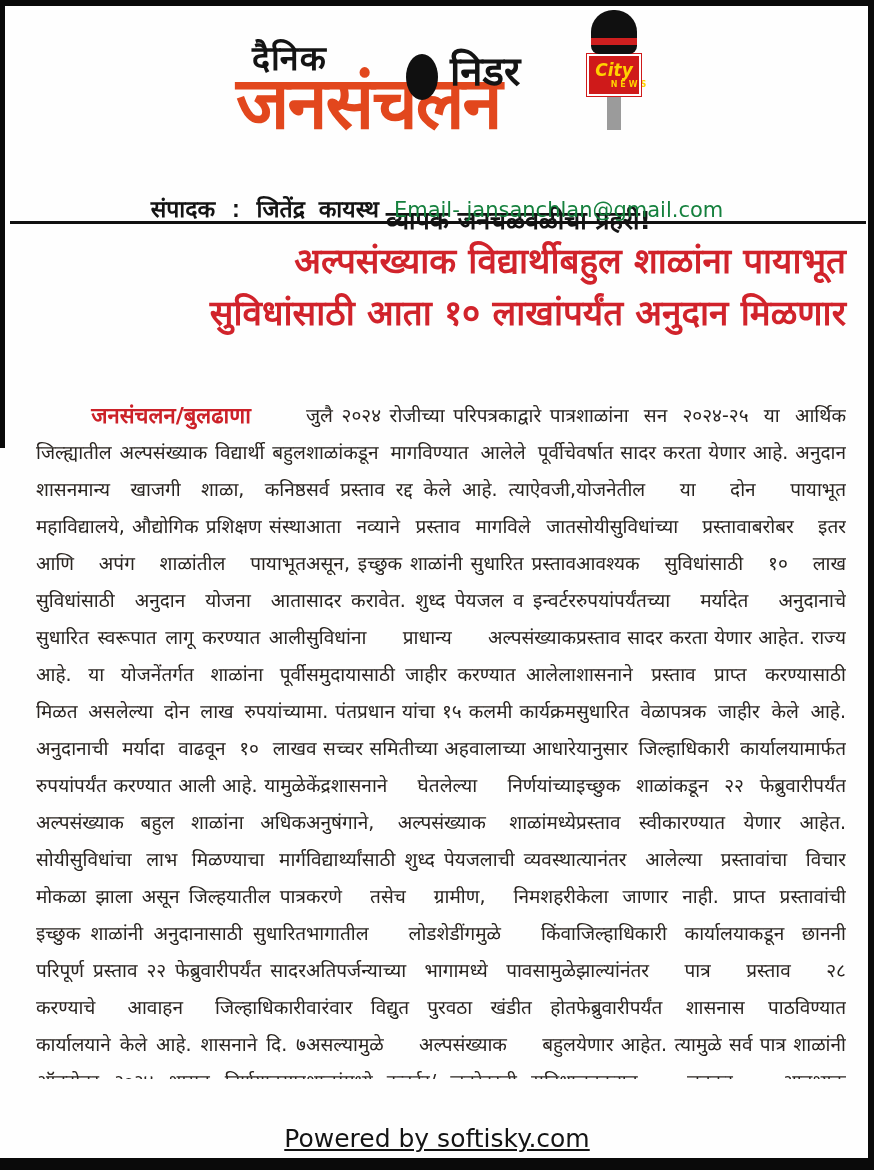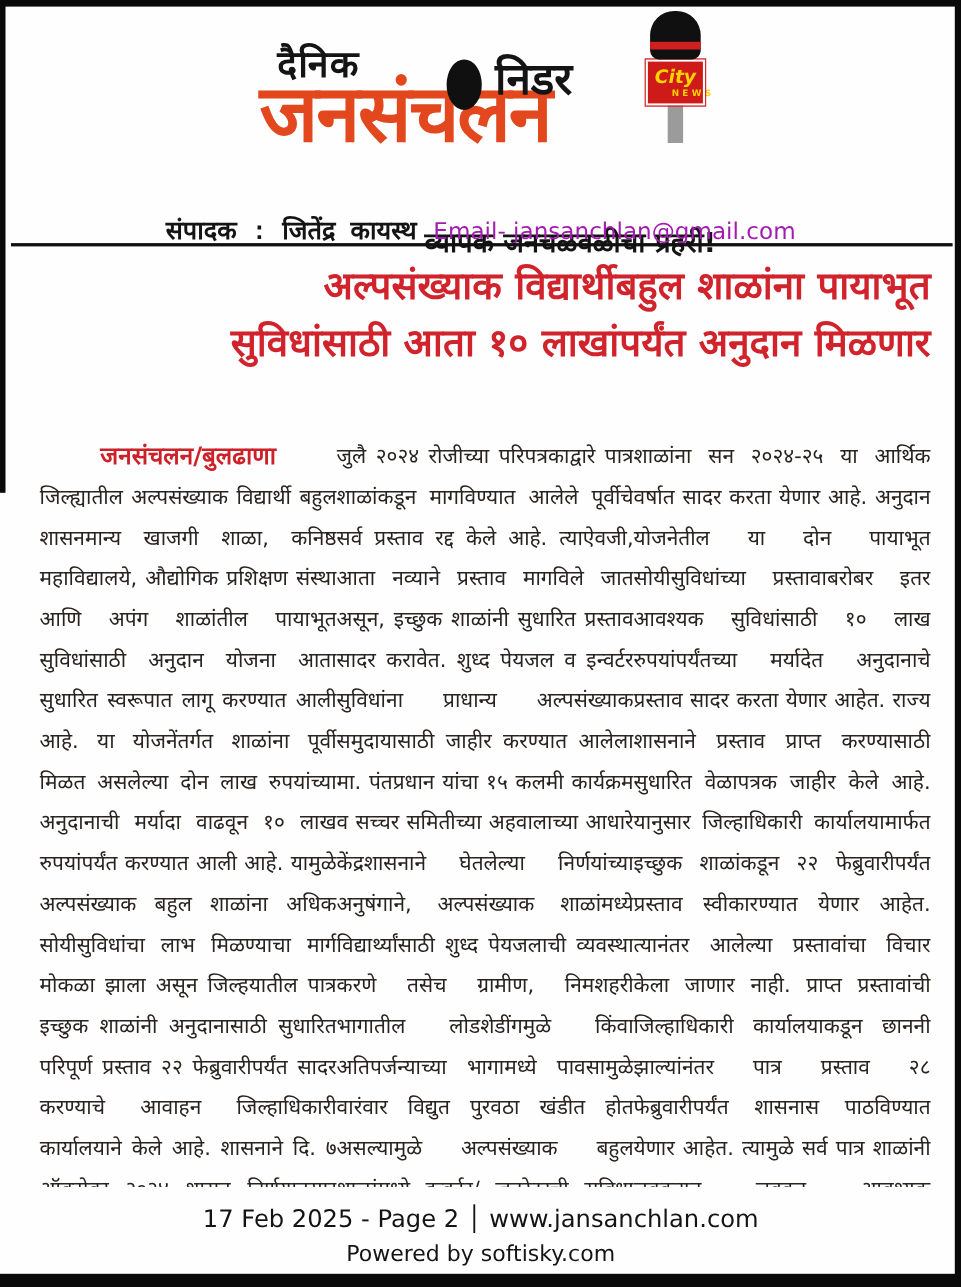--- a/index.html
+++ b/index.html
@@ -47,21 +47,21 @@
   .badge-city { color:#ffd200; font-size:17px; font-weight:bold; font-style:italic; line-height:1; }
   .badge-news { color:#ffd200; font-size:8px;  font-weight:bold; letter-spacing:3px; line-height:1; margin-top:2px;padding-left:32px; }
   .mic2-stem { width:14px; height:34px; background:#9b9b9b; margin:0 auto; }
 
   .tagline {
     position:absolute; left:386px; top:148px;
     font-size:25px; font-weight:bold; color:#141414; white-space:nowrap;margin-top:48px;
   }
   .editor-row { position:absolute; top:186px; left:0; width:100%; text-align:center; white-space:nowrap; }
   .editor { font-size:23px; font-weight:bold; color:#141414;font-family:Liberation Mono, monospace; }
-  .email  { font-size:21px; font-weight:normal; color:#a21caf; margin-left:10px; }
+  .email  { font-size:21px; font-weight:normal; color:#15803d; margin-left:10px; }
 
   .rule { position:absolute; top:221px; left:10px; width:856px; height:3px; background:#111111; }
 
   
   .headline {
     position:absolute; top:236px; left:28px; width:818px;
     text-align:right; color:#d1232b; font-weight:bold;
     font-size:35px; line-height:1.48;
   }
 
@@ -75,21 +75,21 @@
     color:#28231f; overflow:hidden;
   }
   .byline {
     text-align:center; color:#cc2128; font-weight:bold; font-size:22px;
     line-height:37px;
   }
 
   
   .footer { position:absolute; bottom:16px; left:0; width:100%; text-align:center; color:#141414; }
   .footer-line1 { font-size:22px; line-height:30px; }
-  .footer-line2 { font-size:20px; line-height:30px; }
+  .footer-line2 { font-size:25px; line-height:30px;text-decoration:underline; }
 </style>
 </head>
 <body>
 
 <div class="page">
 
   <div class="border-top"></div>
   <div class="border-left"></div>
   <div class="border-right"></div>
   <div class="border-bottom"></div>
@@ -134,17 +134,16 @@
     </div>
     <div class="col">
       <span>जुलै २०२४ रोजीच्या परिपत्रकाद्वारे पात्र शाळांकडून मागविण्यात आलेले पूर्वीचे सर्व प्रस्ताव रद्द केले आहे. त्याऐवजी, आता नव्याने प्रस्ताव मागविले जात असून, इच्छुक शाळांनी सुधारित प्रस्ताव सादर करावेत. शुध्द पेयजल व इन्वर्टर सुविधांना प्राधान्य अल्पसंख्याक समुदायासाठी जाहीर करण्यात आलेला मा. पंतप्रधान यांचा १५ कलमी कार्यक्रम व सच्चर समितीच्या अहवालाच्या आधारे केंद्रशासनाने घेतलेल्या निर्णयांच्या अनुषंगाने, अल्पसंख्याक शाळांमध्ये विद्यार्थ्यांसाठी शुध्द पेयजलाची व्यवस्था करणे तसेच ग्रामीण, निमशहरी भागातील लोडशेडींगमुळे किंवा अतिपर्जन्याच्या भागामध्ये पावसामुळे वारंवार विद्युत पुरवठा खंडीत होत असल्यामुळे अल्पसंख्याक बहुल शाळांमध्ये इन्वर्टर/ जनरेटरची सुविधा निर्माण करणे या दोन पायाभूत सोयीसुविधांसाठी अनुदानाचे प्रस्ताव पात्र अल्पसंख्याक</span>
     </div>
     <div class="col">
       <span>शाळांना सन २०२४-२५ या आर्थिक वर्षात सादर करता येणार आहे. अनुदान योजनेतील या दोन पायाभूत सोयीसुविधांच्या प्रस्तावाबरोबर इतर आवश्यक सुविधांसाठी १० लाख रुपयांपर्यंतच्या मर्यादेत अनुदानाचे प्रस्ताव सादर करता येणार आहेत. राज्य शासनाने प्रस्ताव प्राप्त करण्यासाठी सुधारित वेळापत्रक जाहीर केले आहे. यानुसार जिल्हाधिकारी कार्यालयामार्फत इच्छुक शाळांकडून २२ फेब्रुवारीपर्यंत प्रस्ताव स्वीकारण्यात येणार आहेत. त्यानंतर आलेल्या प्रस्तावांचा विचार केला जाणार नाही. प्राप्त प्रस्तावांची जिल्हाधिकारी कार्यालयाकडून छाननी झाल्यांनंतर पात्र प्रस्ताव २८ फेब्रुवारीपर्यंत शासनास पाठविण्यात येणार आहेत. त्यामुळे सर्व पात्र शाळांनी लवकरात लवकर आवश्यक कागदपत्रांसह सुधारित परिपूर्ण प्रस्ताव सादर करावेत, असे आवाहन जिल्हाधिकारी कार्यालयाने केले आहे.</span>
     </div>
   </div>
 
   <div class="footer">
-    <div class="footer-line1">17 Feb 2025 - Page 2 │ www.jansanchlan.com</div>
     <div class="footer-line2">Powered by softisky.com</div>
   </div>
 
 </div>
 
 </body></html>

